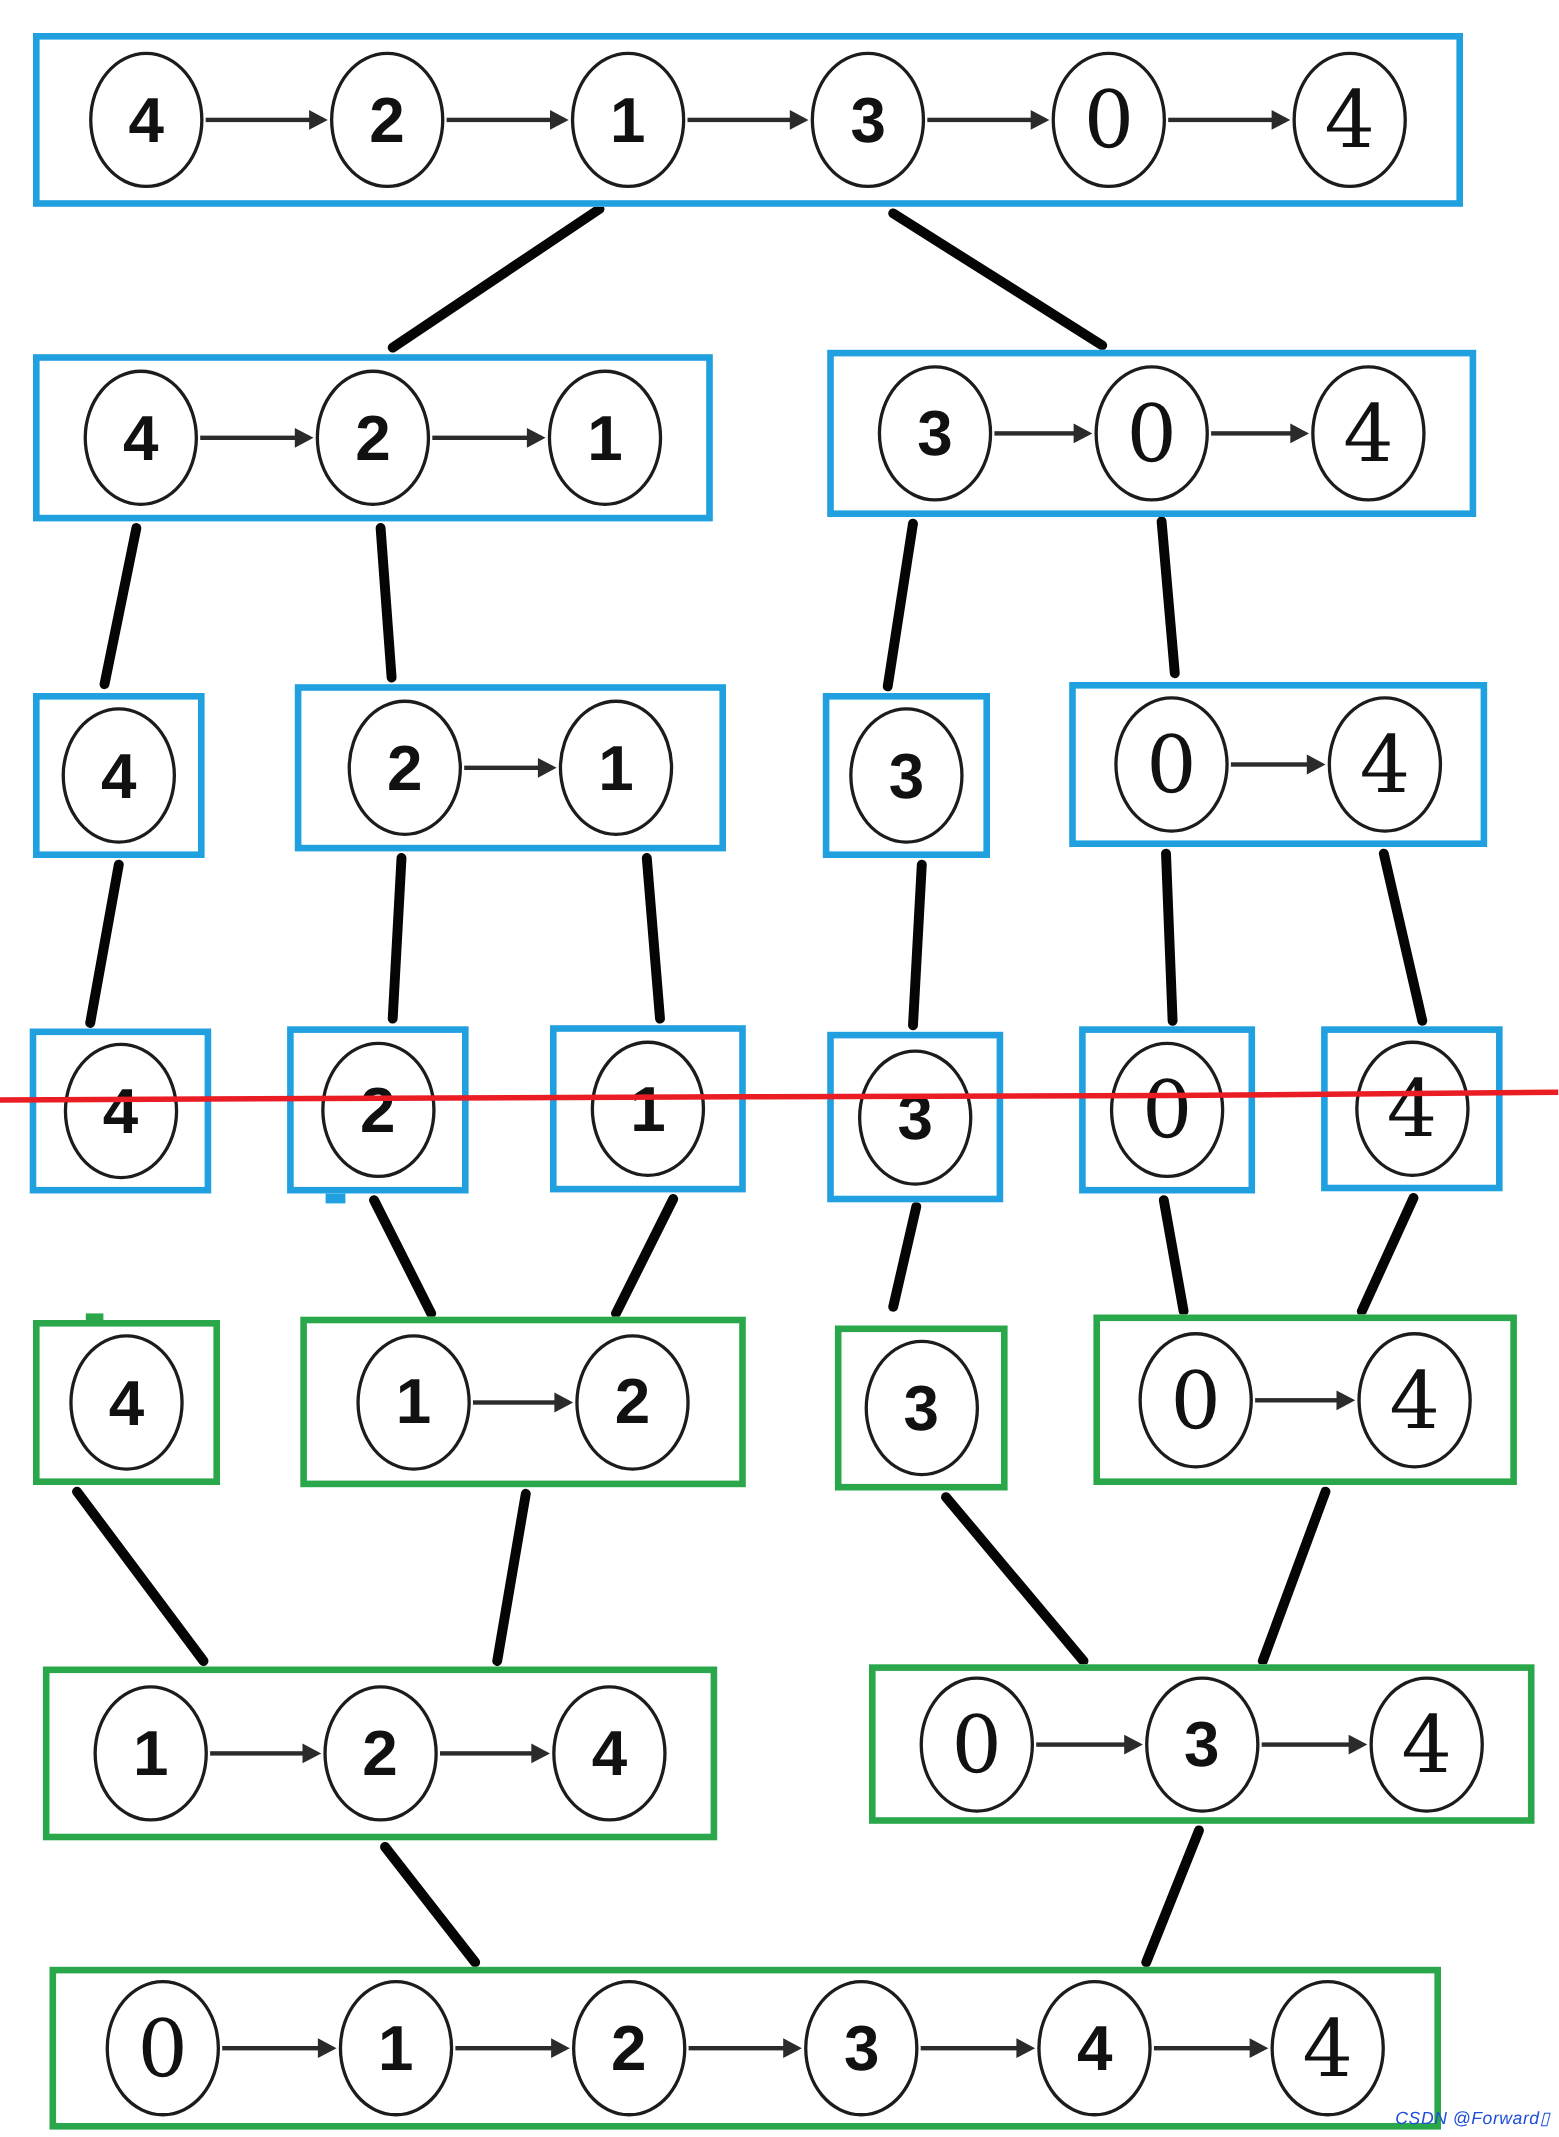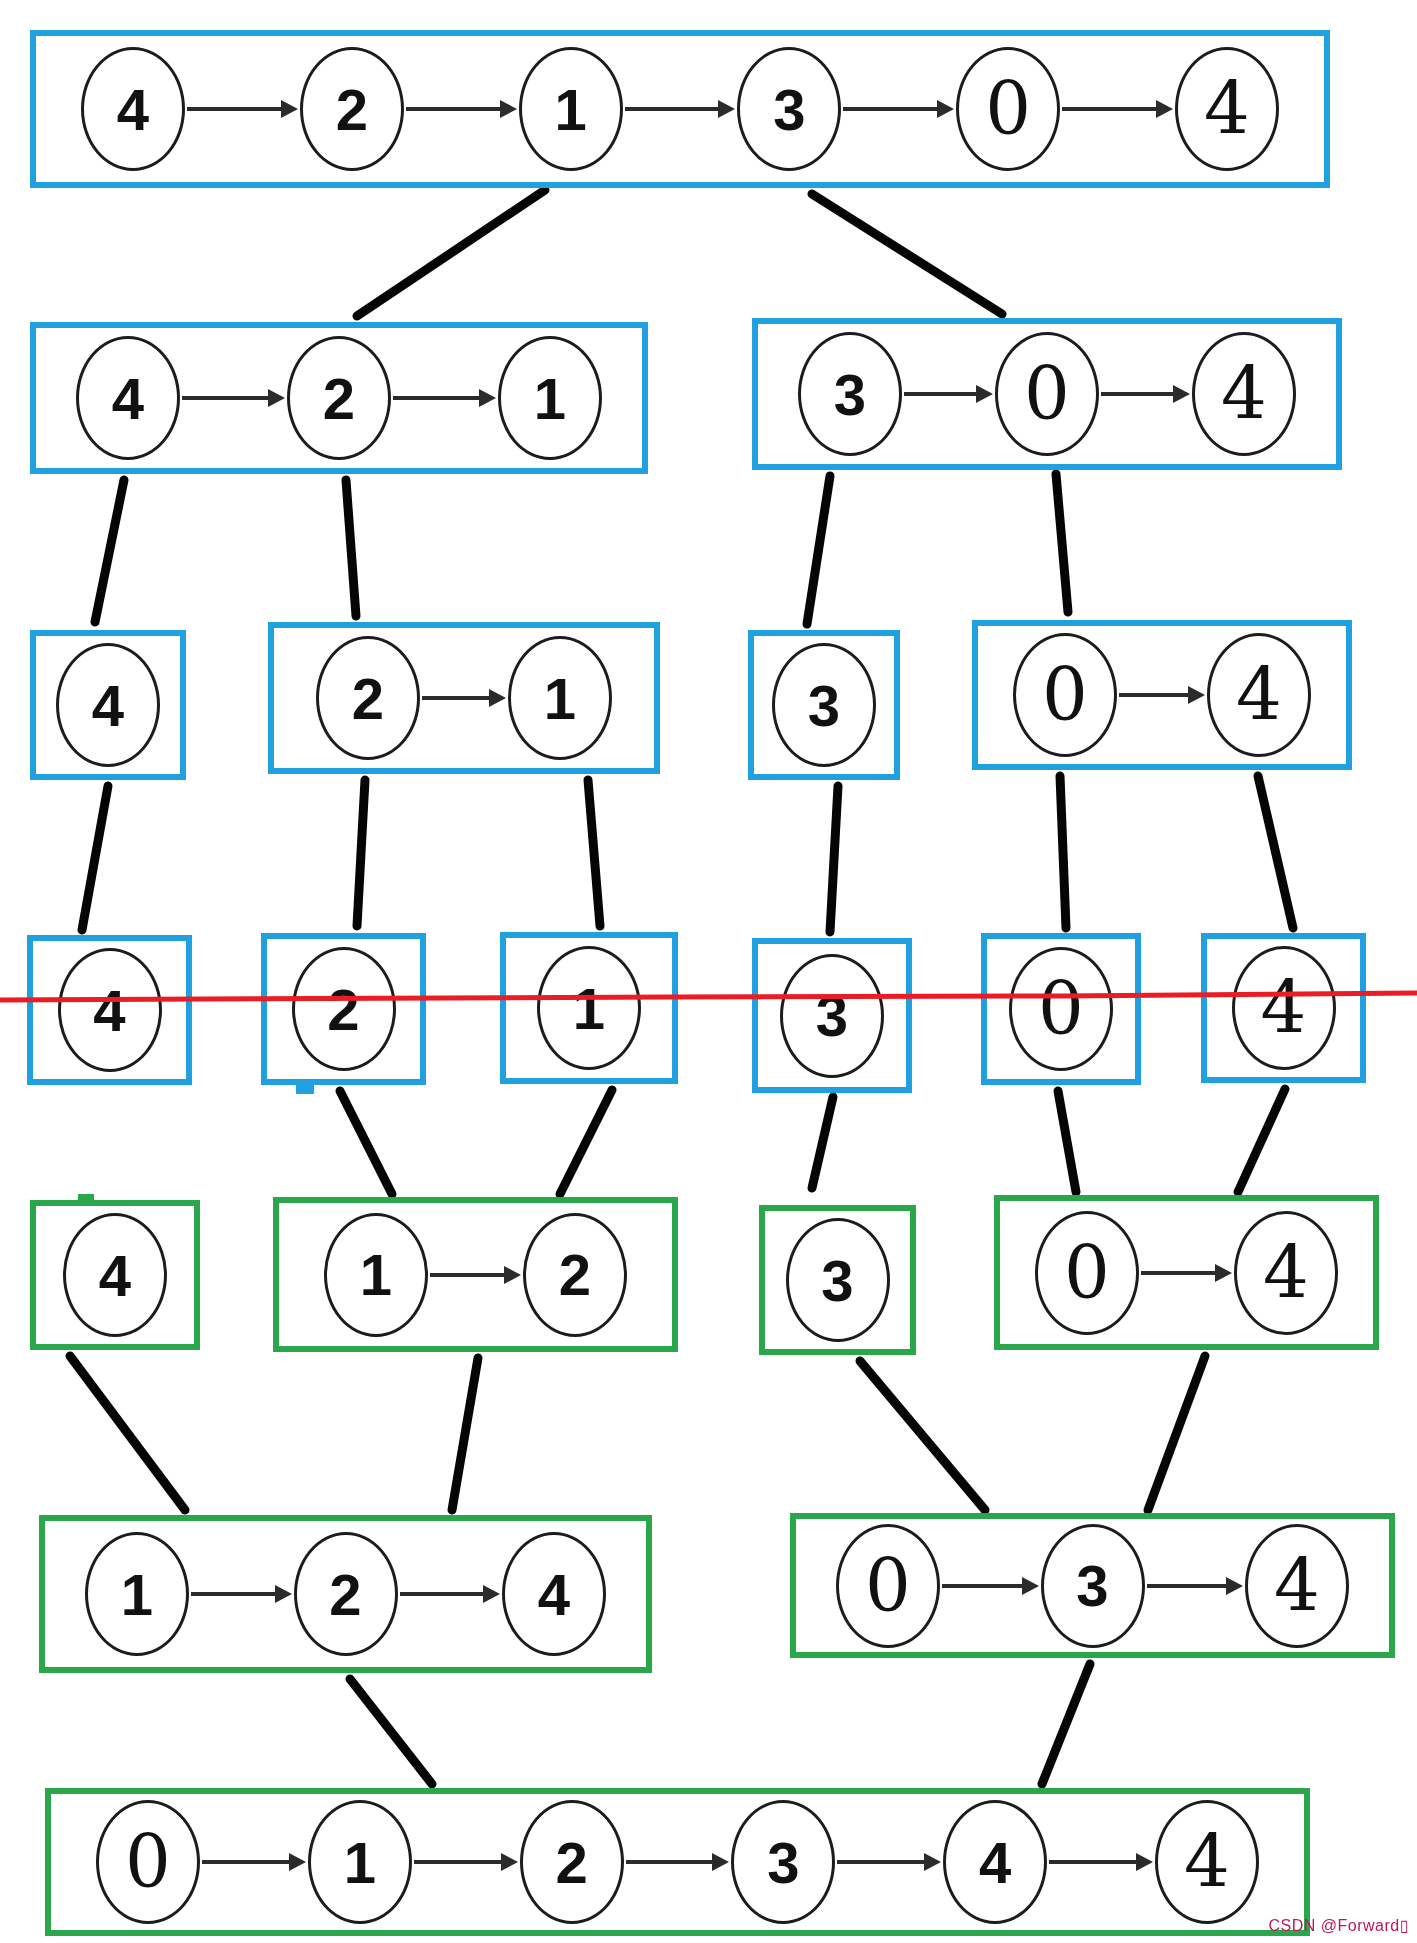--- a/index.html
+++ b/index.html
@@ -50,24 +50,25 @@
     right:-4px;top:-7px;
     border-left:17px solid #2b2b2b;
     border-top:9px solid transparent;
     border-bottom:9px solid transparent;
   }
   .tick{position:absolute;z-index:3;}
   .watermark{
     position:absolute;
     top:1916px;right:8px;
     font-size:16px;
-    color:#be185d;
+    color:#1d4ed8;
     letter-spacing:0.5px;
     z-index:6;
     font-family:"Liberation Sans",sans-serif;
+    font-style:italic;
   }
 </style>
 </head>
 <body>
 
 <div class="canvas">
 
   <svg id="connectors" class="layer" width="1417" height="1943" viewBox="0 0 1417 1943">
     <g stroke="#050505" stroke-width="9" stroke-linecap="round">
       <line x1="545" y1="190" x2="357" y2="316"></line>

